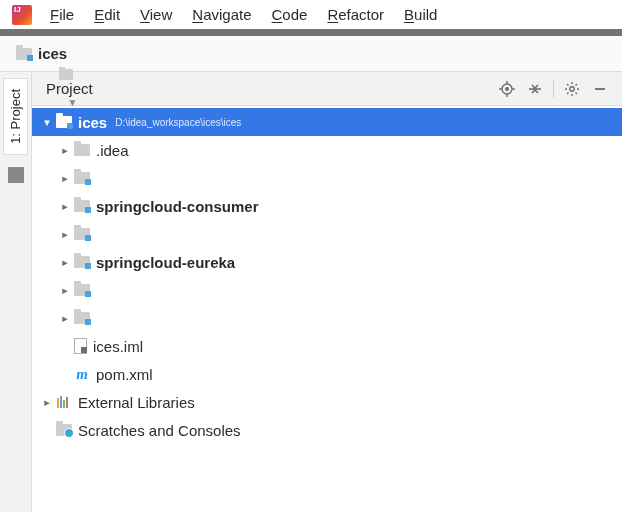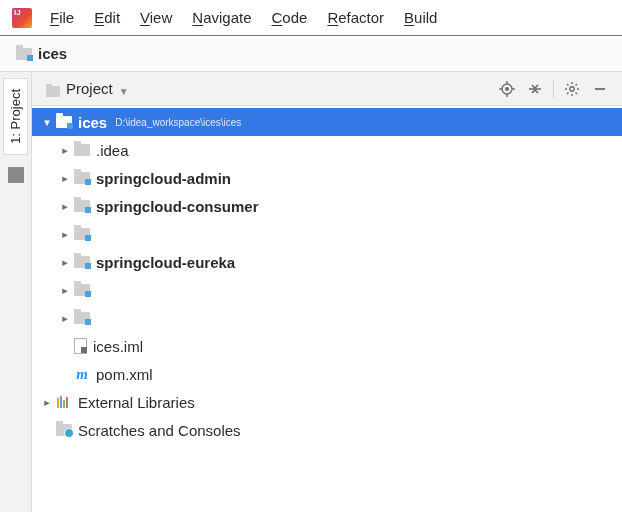--- a/index.html
+++ b/index.html
@@ -11,21 +11,21 @@
   width: 622px;
   height: 512px;
   overflow: hidden;
 }
 .menubar {
   display: flex;
   align-items: center;
   height: 36px;
   padding: 0 4px;
   background: #fff;
-  border-bottom: 1px solid #737373;
+  border-bottom: 7px solid #737373;
 }
 .app-icon {
   width: 20px; height: 20px;
   margin: 0 8px;
   background: linear-gradient(135deg, #b93d8f 0%, #e84d2f 60%, #f89c2a 100%);
   border-radius: 2px;
   position: relative;
 }
 .app-icon::before {
   content: "IJ";
@@ -112,23 +112,24 @@
 }
 .panel-header {
   display: flex;
   align-items: center;
   height: 34px;
   padding: 0 8px;
   background: #f2f2f2;
   border-bottom: 1px solid #dcdcdc;
 }
 .panel-title {
-  display: flex; align-items: flex-end;
+  display: flex; align-items: center;
   font-size: 15px;
   padding: 2px 6px;
+  flex-direction: column;
 }
 .panel-title .tri { margin-left: 6px; font-size: 10px; color: #888; }
 .pt-icon {
   width: 14px; height: 11px;
   background: #cfcfcf;
   margin-right: 6px;
   position: relative;
 }
 .pt-icon::before {
   content: ""; position: absolute; top: -2px; left: 0;
@@ -270,21 +271,20 @@
           <div class="tree-row">
             <span class="indent" style="width: 18px;"></span>
             <span class="arrow">▸</span>
             <span class="ticon folder"></span>
             <span class="label">.idea</span>
           </div>
           <div class="tree-row">
             <span class="indent" style="width: 18px;"></span>
             <span class="arrow">▸</span>
             <span class="ticon folder module"></span>
-            <span class="label bold">springcloud-admin</span>
           </div>
           <div class="tree-row">
             <span class="indent" style="width: 18px;"></span>
             <span class="arrow">▸</span>
             <span class="ticon folder module"></span>
             <span class="label bold">springcloud-consumer</span>
           </div>
           <div class="tree-row">
             <span class="indent" style="width: 18px;"></span>
             <span class="arrow">▸</span>

